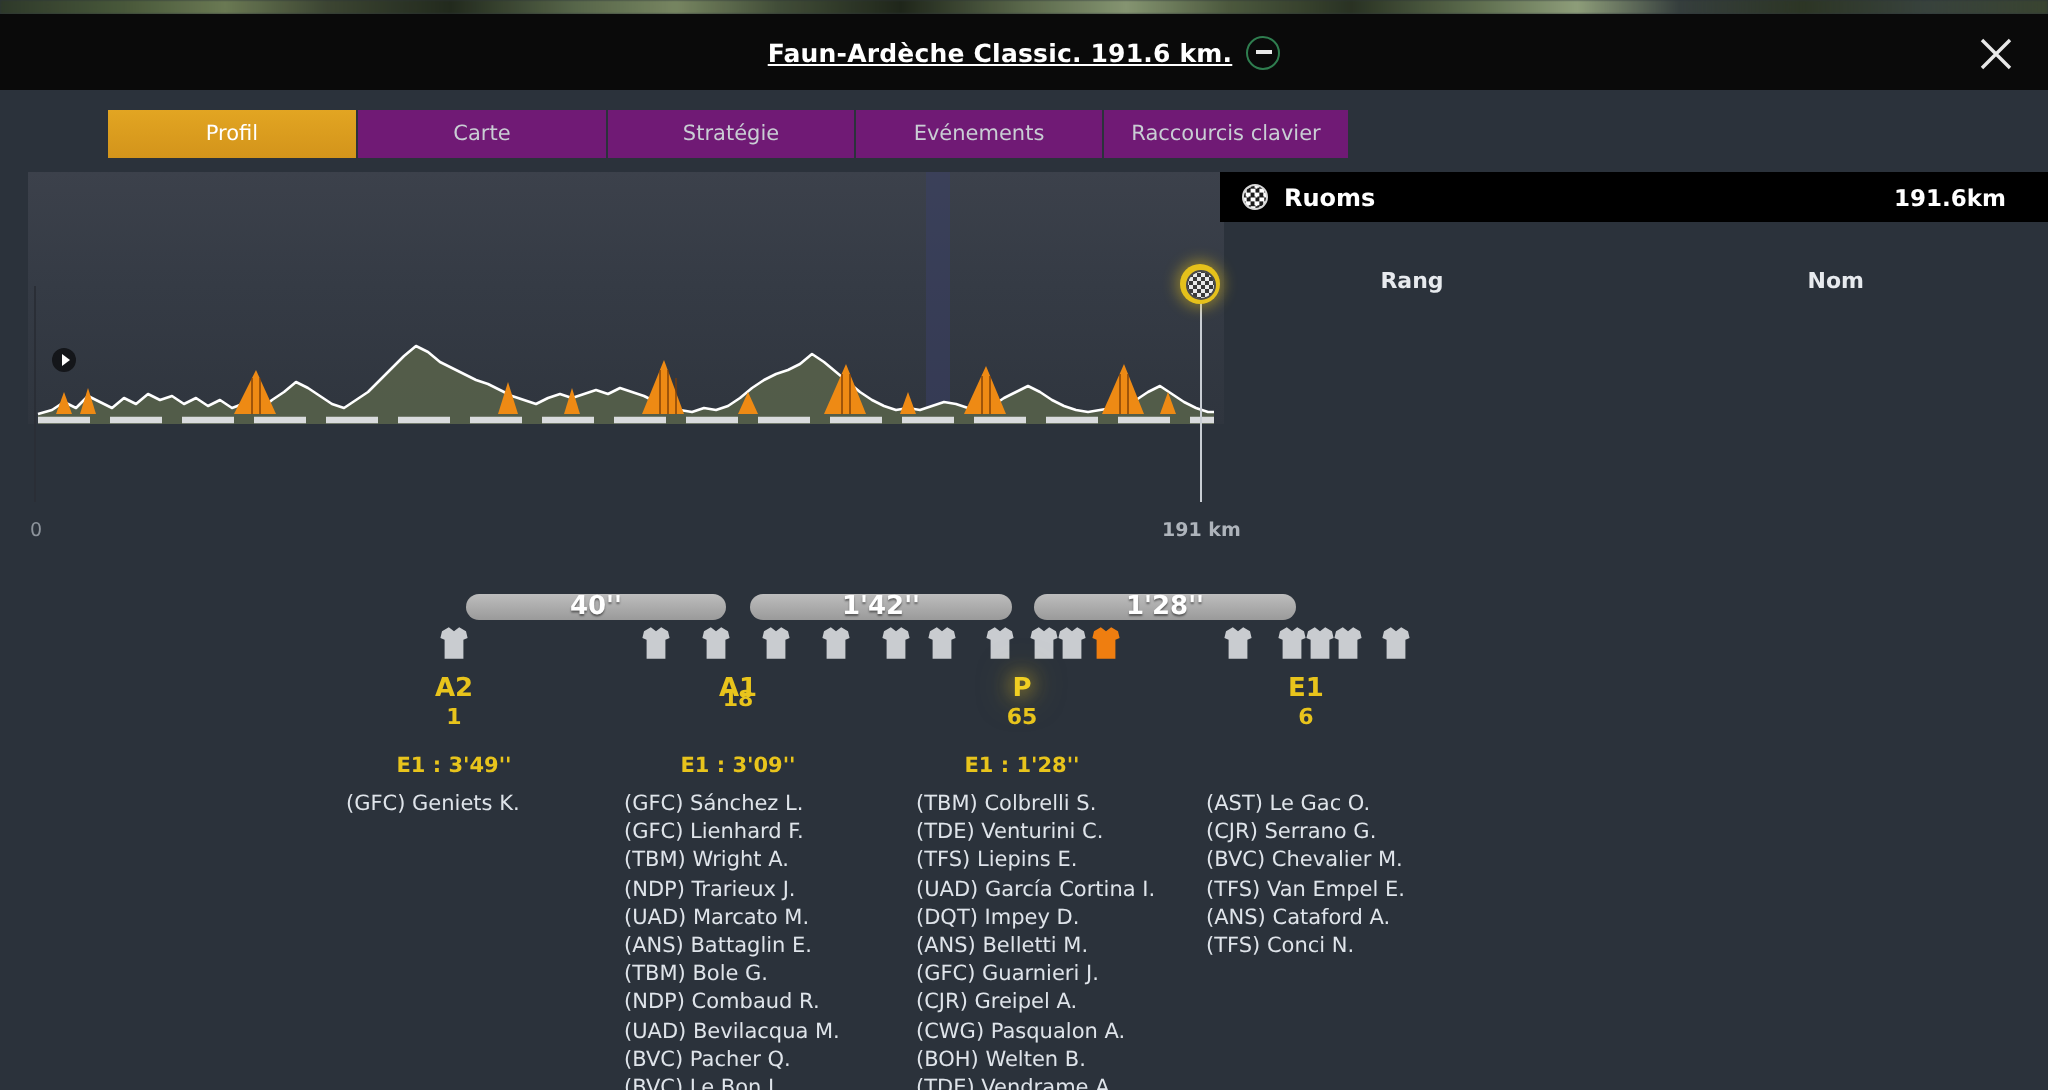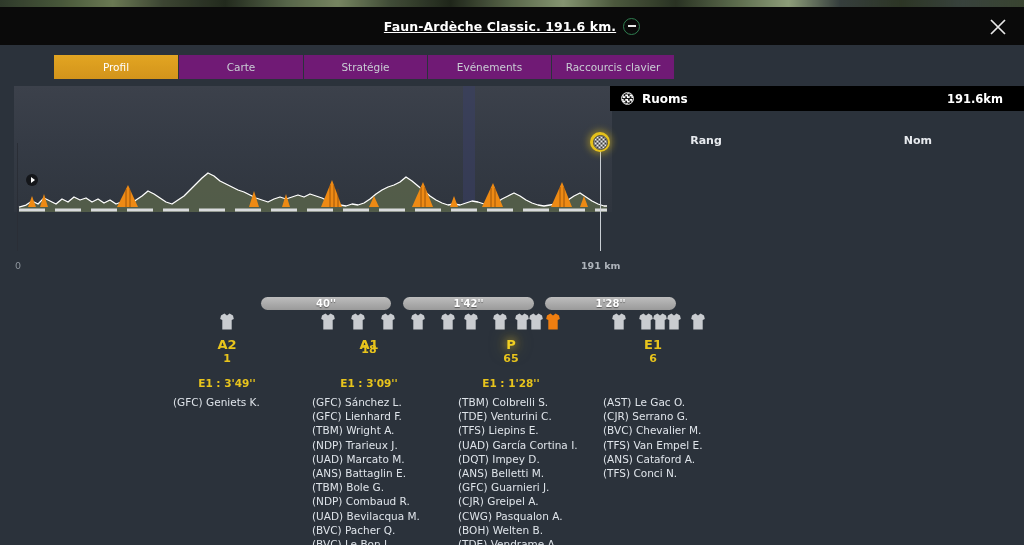--- a/index.html
+++ b/index.html
@@ -158,23 +158,22 @@
   .rp-col.c0{left:46px;width:100px;text-align:center;}
   .rp-col.c1{left:222px;width:100px;text-align:right;}
 
   
   .groups{position:absolute;left:0;top:198px;width:1024px;height:300px;}
 
   .gap-bar{
     position:absolute;height:13px;border-radius:7px;
     background:linear-gradient(180deg,#bdbdbd 0%,#9a9a9a 100%);
     display:flex;align-items:center;justify-content:center;
-    color:#ffffff;font-size:10px;font-weight:bold;
+    color:#ffffff;font-size:13px;font-weight:bold;
     text-shadow:0 1px 1px rgba(0,0,0,.45);
-    margin-left:28px;
   }
 
   .jersey{position:absolute;width:14px;height:17px;}
 
   .grp-label{
     position:absolute;color:#e8c41c;font-size:11px;font-weight:bold;
     text-align:center;white-space:nowrap;
   }
   .grp-code{font-size:13px;}
   .grp-code.glow{

